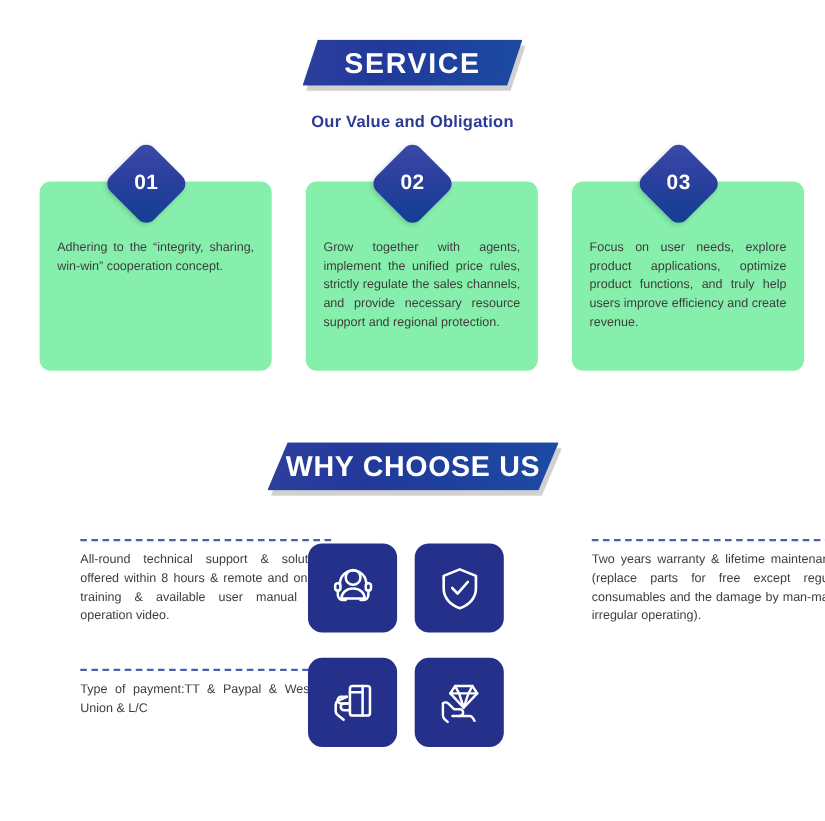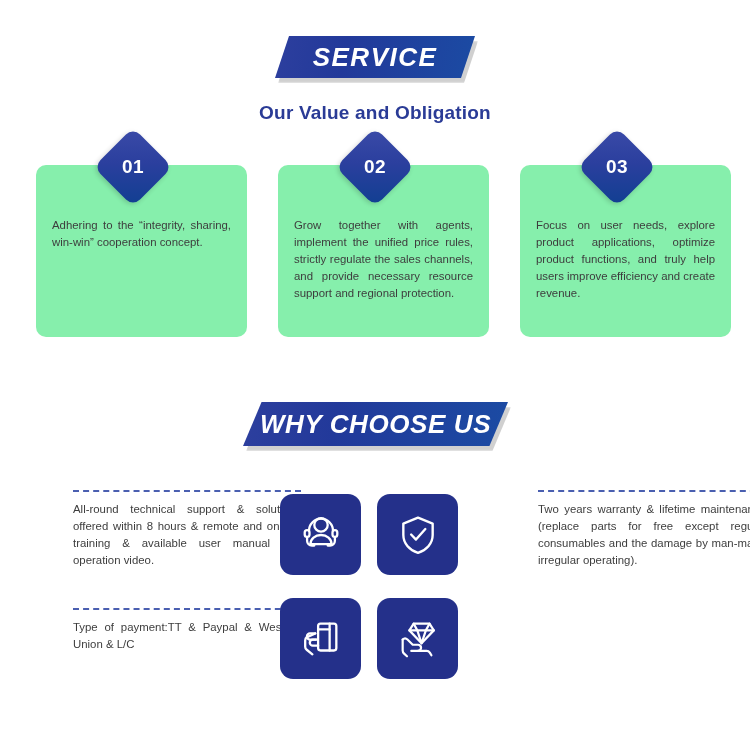--- a/index.html
+++ b/index.html
@@ -50,38 +50,37 @@
     z-index: 0;
   }
 
   .banner-text {
     position: relative;
     z-index: 2;
     color: #ffffff;
     font-weight: bold;
     letter-spacing: 1.2px;
     white-space: nowrap;
-    font-style: italic;
   }
 
   #service-banner-wrap { left: 275px; top: 36px; width: 200px; height: 42px; }
   #service-banner-wrap .banner-text { font-size: 26px; letter-spacing: 1.5px; }
 
   #why-banner-wrap { left: 243px; top: 402px; width: 265px; height: 44px; }
   #why-banner-wrap .banner-text { font-size: 26px; letter-spacing: 0.6px; }
 
   
   .subtitle {
     position: absolute;
     left: 0;
     top: 102px;
     width: 750px;
     text-align: center;
     color: #2a3b96;
-    font-size: 19px;
+    font-size: 15px;
     font-weight: bold;
     letter-spacing: 0.2px;
   }
 
   
   .card {
     position: absolute;
     top: 165px;
     width: 211px;
     height: 172px;

